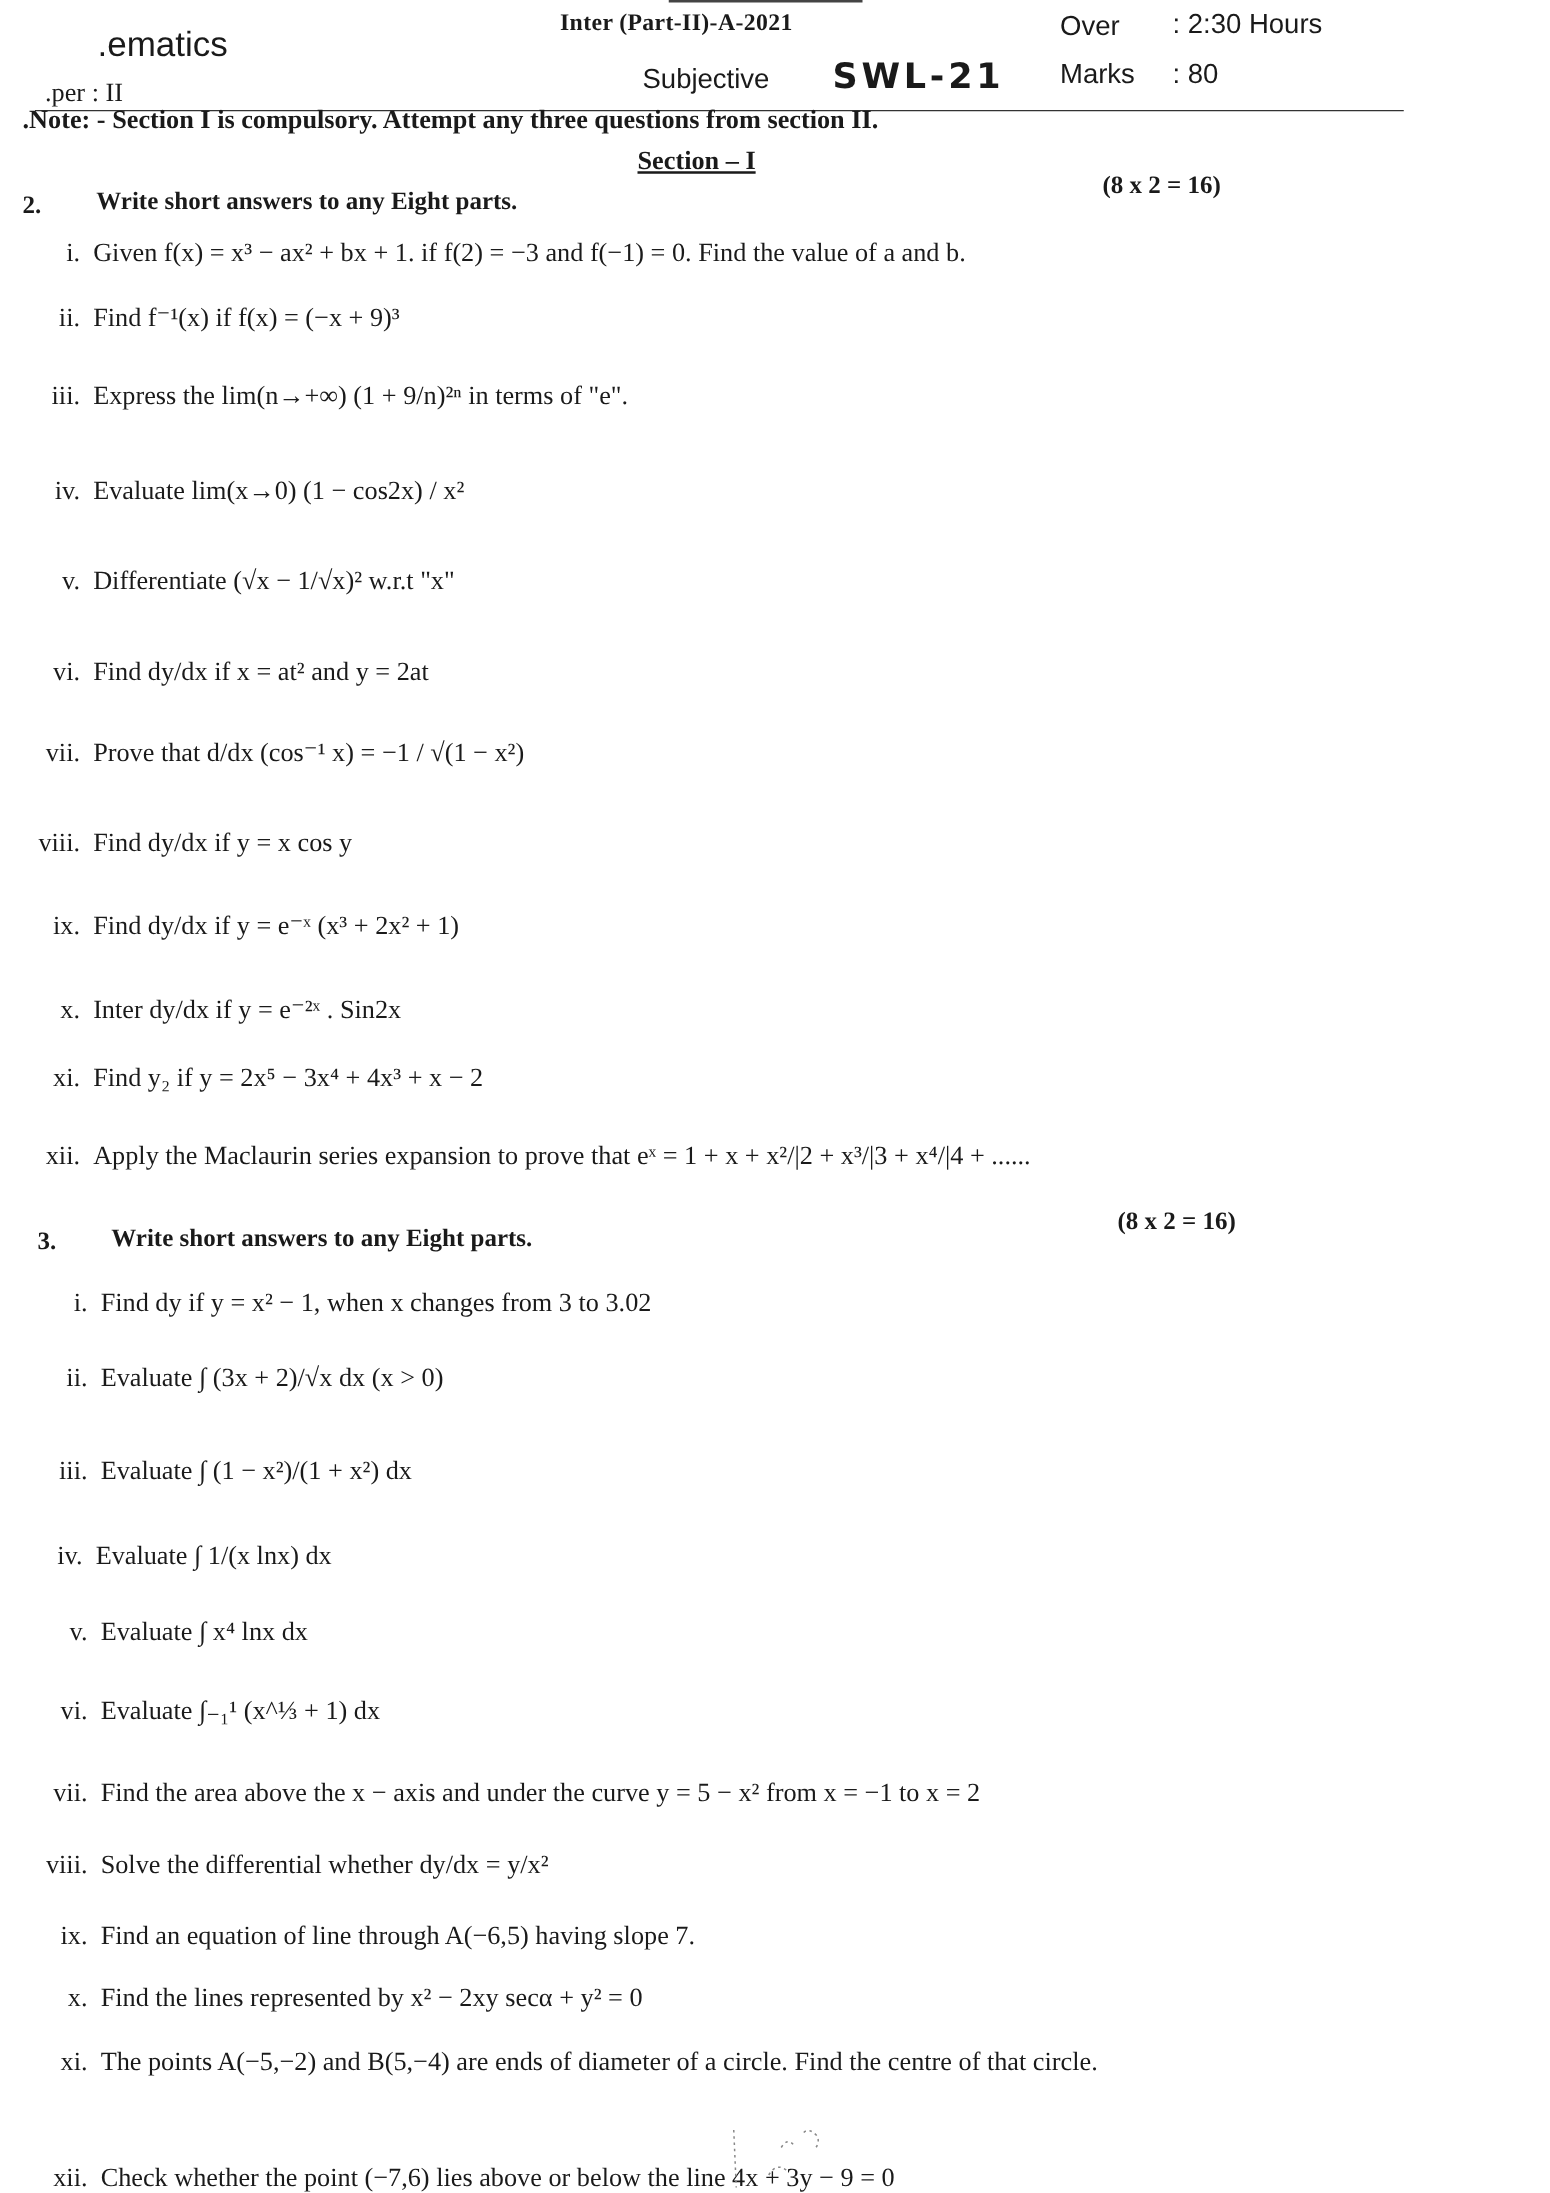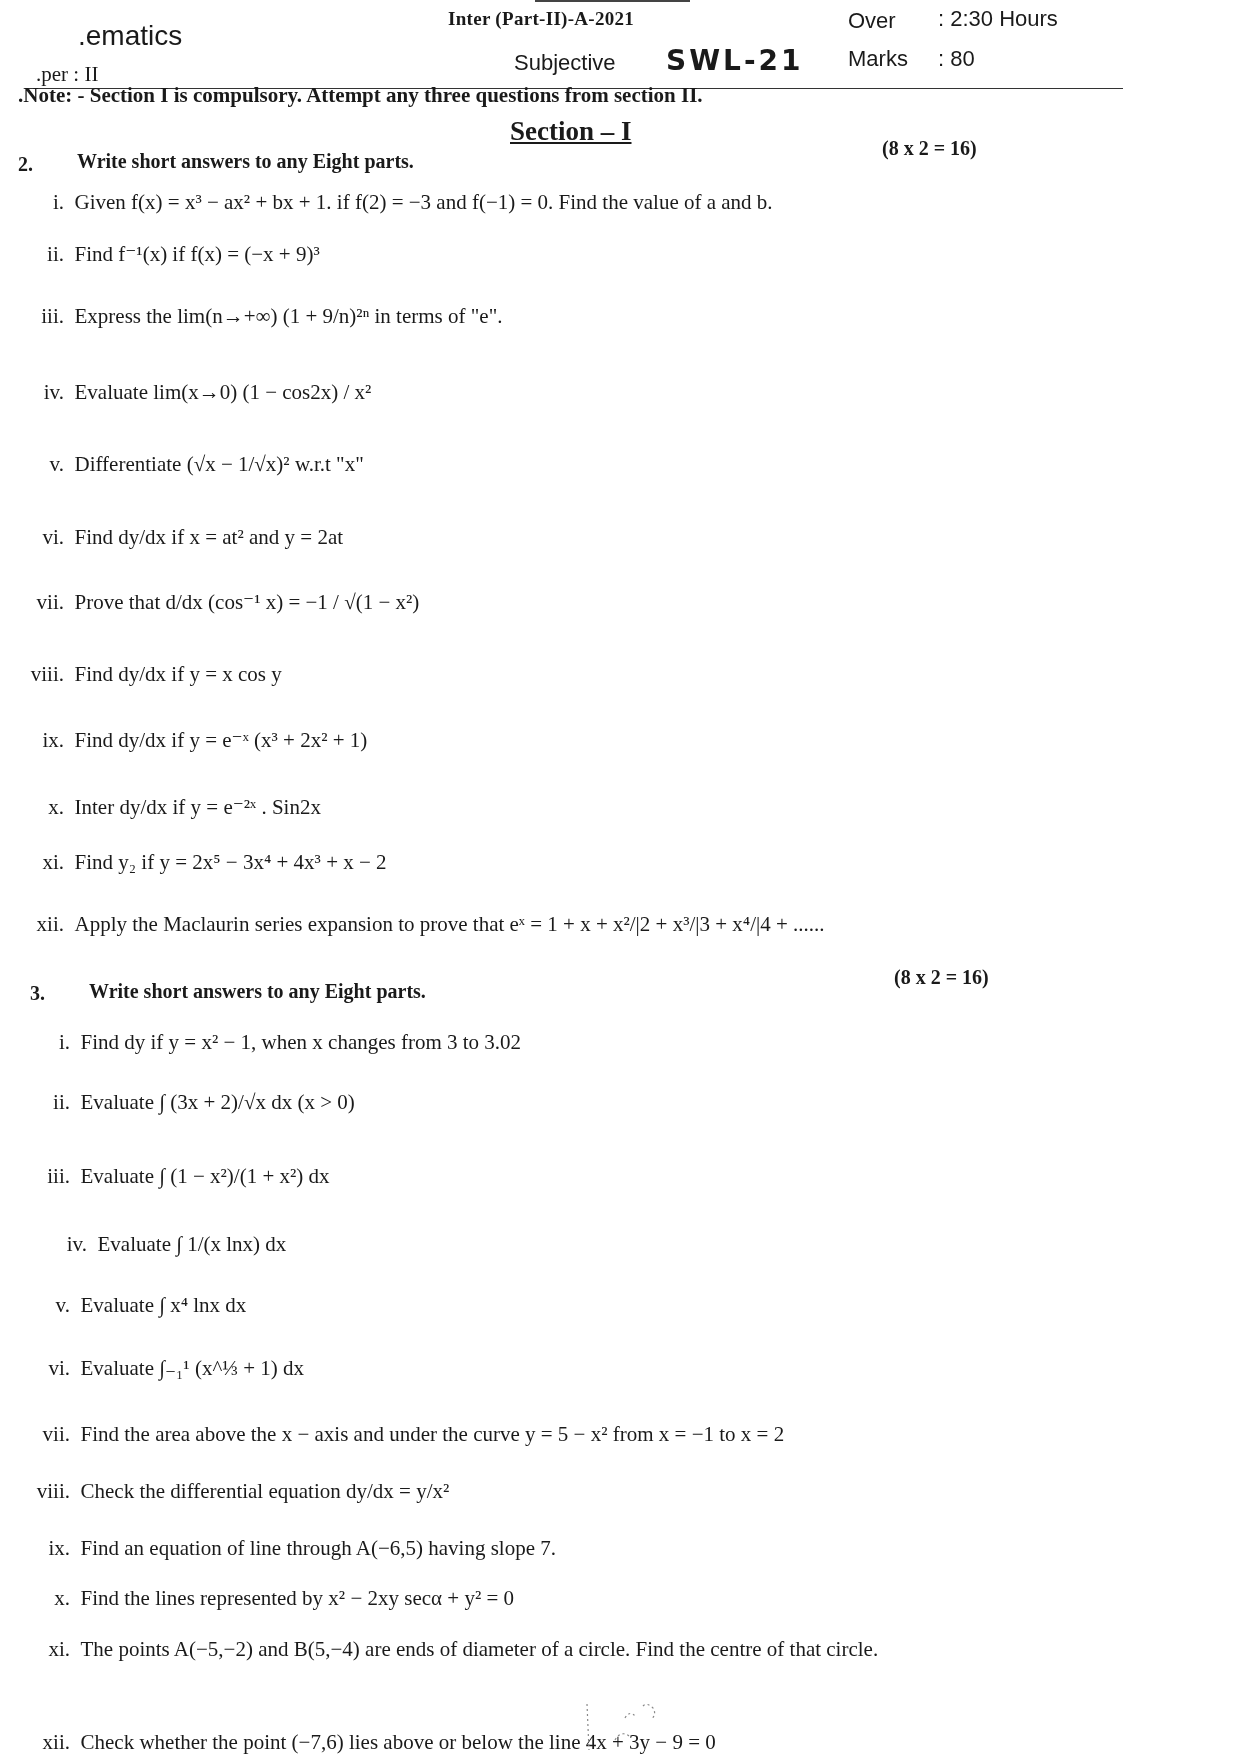--- a/index.html
+++ b/index.html
@@ -15,21 +15,21 @@
   .hdr-exam { left: 448px; top: 8px; font-size: 19px; font-weight: bold; letter-spacing: 0.3px; }
   .hdr-type { left: 514px; top: 50px; font-size: 22px; }
   .hdr-code { left: 646px; top: 44px; font-size: 28px; font-weight: bold; letter-spacing: 3px; font-family: "DejaVu Sans", sans-serif; margin-left: 20px; }
   .hdr-time-l { left: 848px; top: 8px; font-size: 22px; }
   .hdr-time-v { left: 938px; top: 6px; font-size: 22px; }
   .hdr-marks-l { left: 848px; top: 46px; font-size: 22px; }
   .hdr-marks-v { left: 938px; top: 46px; font-size: 22px; }
   .rule { position: absolute; left: 28px; top: 88px; width: 1095px; height: 0; border-top: 1.5px solid #333; }
   .topbar { position: absolute; left: 535px; top: 0; width: 155px; height: 0; border-top: 2px solid #444; }
   .note { left: 18px; top: 83px; font-size: 21px; font-weight: bold; }
-  .section { left: 510px; top: 116px; font-size: 27px; font-weight: bold; text-decoration: underline; }
+  .section { left: 510px; top: 116px; font-size: 21px; font-weight: bold; text-decoration: underline; }
   .q-num { font-size: 20px; font-weight: bold; }
   .q-title { font-size: 20px; font-weight: bold; }
   .q-marks { font-size: 20px; font-weight: bold; }
   .part { position: absolute; font-size: 21px; white-space: nowrap; }
   .roman { display: inline-block; text-align: right; }
   .footer { left: 892px; top: 1714px; font-size: 20px; font-weight: bold; margin-top: 43px; }
   .scribble { position: absolute; left: 585px; top: 1700px; width: 110px; height: 54px; }
 </style>
 </head>
 <body>
@@ -70,25 +70,25 @@
 </div>
 
 <div>
   <div class="abs q-num" style="left:30px; top:982px;">3.</div>
   <div class="abs q-title" style="left:89px; top:980px;">Write short answers to any Eight parts.</div>
   <div class="abs q-marks" style="left:894px; top:966px;">(8 x 2 = 16)</div>
 
   <div class="part" style="left:36px; top:1030px;"><span class="roman" style="width:34px">i.</span>&nbsp;&nbsp;<span>Find dy if y = x² − 1, when x changes from 3 to 3.02</span></div>
   <div class="part" style="left:36px; top:1090px;"><span class="roman" style="width:34px">ii.</span>&nbsp;&nbsp;<span>Evaluate ∫ (3x + 2)/√x dx     (x &gt; 0)</span></div>
   <div class="part" style="left:36px; top:1164px;"><span class="roman" style="width:34px">iii.</span>&nbsp;&nbsp;<span>Evaluate ∫ (1 − x²)/(1 + x²) dx</span></div>
-  <div class="part" style="left:53px; top:1232px;"><span class="roman" style="width:34px">iv.</span>&nbsp;&nbsp;<span>Evaluate ∫ 1/(x lnx) dx</span></div>
+  <div class="part" style="left:32px; top:1232px;"><span class="roman" style="width:34px">iv.</span>&nbsp;&nbsp;<span>Evaluate ∫ 1/(x lnx) dx</span></div>
   <div class="part" style="left:36px; top:1293px;"><span class="roman" style="width:34px">v.</span>&nbsp;&nbsp;<span>Evaluate ∫ x⁴ lnx dx</span></div>
   <div class="part" style="left:36px; top:1356px;"><span class="roman" style="width:34px">vi.</span>&nbsp;&nbsp;<span>Evaluate ∫₋₁¹ (x^⅓ + 1) dx</span></div>
   <div class="part" style="left:36px; top:1422px;"><span class="roman" style="width:34px">vii.</span>&nbsp;&nbsp;<span>Find the area above the x − axis and under the curve y = 5 − x² from x = −1 to x = 2</span></div>
-  <div class="part" style="left:28px; top:1479px;"><span class="roman" style="width:42px">viii.</span>&nbsp;&nbsp;<span>Check the differential equation dy/dx = y/x²</span></div>
+  <div class="part" style="left:28px; top:1479px;"><span class="roman" style="width:42px">viii.</span>&nbsp;&nbsp;<span>Solve the differential whether dy/dx = y/x²</span></div>
   <div class="part" style="left:36px; top:1536px;"><span class="roman" style="width:34px">ix.</span>&nbsp;&nbsp;<span>Find an equation of line through A(−6,5) having slope 7.</span></div>
   <div class="part" style="left:36px; top:1586px;"><span class="roman" style="width:34px">x.</span>&nbsp;&nbsp;<span>Find the lines represented by x² − 2xy secα + y² = 0</span></div>
   <div class="part" style="left:36px; top:1637px;"><span class="roman" style="width:34px">xi.</span>&nbsp;&nbsp;<span>The points A(−5,−2) and B(5,−4) are ends of diameter of a circle. Find the centre of that circle.</span></div>
   <div class="part" style="left:36px; top:1686px;margin-top:44px;"><span class="roman" style="width:34px">xii.</span>&nbsp;&nbsp;<span>Check whether the point (−7,6) lies above or below the line 4x + 3y − 9 = 0</span></div>
 </div>
 
 <svg class="scribble" viewBox="0 0 110 54">
   <path d="M2 4 L4 50 M40 18 Q45 10 50 16 M58 6 Q62 2 68 8 Q72 14 66 20 M30 40 Q36 30 44 36" stroke="#888" stroke-width="1.2" fill="none" stroke-dasharray="2 3"></path>
 </svg>
 

